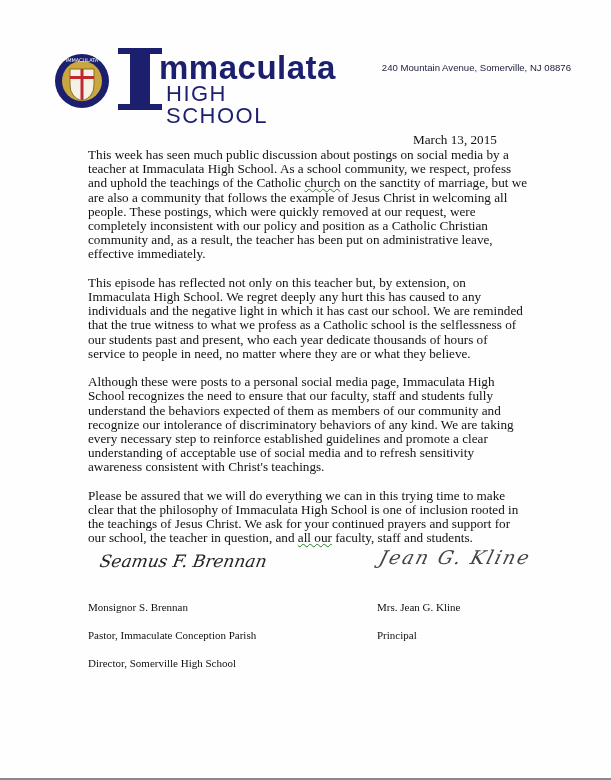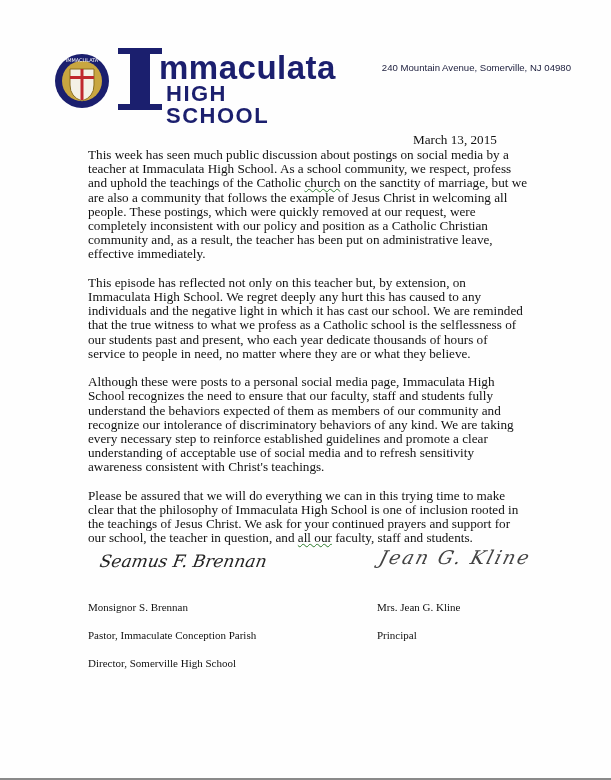--- a/index.html
+++ b/index.html
@@ -1,21 +1,21 @@
 <!DOCTYPE html>
 <html><head>
 <meta charset="utf-8">
 <style>
   html, body { margin:0; padding:0; }
   body { width:611px; height:780px; background:#fefefe; position:relative; overflow:hidden; font-family:"Liberation Serif", serif; color:#111; }
   .logo { position:absolute; left:52px; top:45px; width:280px; height:70px; }
   .seal { position:absolute; left:2px; top:8px; width:56px; height:56px; }
   .bigI { position:absolute; left:66px; top:3px; width:44px; height:62px; }
   .wordmark1 { position:absolute; left:107px; top:6px; font-family:"Liberation Sans", sans-serif; font-weight:bold; font-size:33px; color:#1b1f6e; letter-spacing:0.5px; line-height:1; }
-  .wordmark2 { position:absolute; left:114px; top:38px; font-family:"Liberation Sans", sans-serif; font-weight:bold; font-size:22px; color:#1b1f6e; letter-spacing:1.5px; line-height:1; }
+  .wordmark2 { position:absolute; left:114px; top:38px; font-family:"Liberation Sans", sans-serif; font-weight:normal; font-size:22px; color:#1b1f6e; letter-spacing:1.5px; line-height:1; }
   .contact { position:absolute; right:40px; top:62px; text-align:right; font-family:"Liberation Sans", sans-serif; font-size:9.6px; color:#1b1d3c; line-height:11.5px; }
   .date { position:absolute; left:413px; top:117px; font-size:13.2px;margin-top:15px; }
   .body { position:absolute; left:88px; top:148px; width:440px; font-size:13.2px; line-height:14.2px; }
   .body p { margin:0 0 14.2px 0; }
   .sig { position:absolute; font-family:"DejaVu Serif", serif; font-style:italic; }
   .sig1 { left:100px; top:551px; font-size:17px; color:#222; transform:skewX(-10deg); }
   .sig2 { left:380px; top:546px; font-size:19px; color:#444; transform:skewX(-15deg); letter-spacing:2px; }
   .signer { position:absolute; font-size:11px; }
   .bottom-line { position:absolute; left:0; bottom:0; width:611px; height:2px; background:#8a8a8a; }
   .misspell { text-decoration: underline wavy #2a7a2a; text-decoration-thickness:1px;text-align:center; }
@@ -36,21 +36,21 @@
   <svg class="bigI" viewBox="0 0 44 62">
     <rect x="0" y="0" width="44" height="6" fill="#1b1f6e"></rect>
     <rect x="12" y="0" width="20" height="62" fill="#1b1f6e"></rect>
     <rect x="0" y="56" width="44" height="6" fill="#1b1f6e"></rect>
   </svg>
   <div class="wordmark1">mmaculata</div>
   <div class="wordmark2">HIGH SCHOOL</div>
 </div>
 
 <div class="contact">
-  <div>240 Mountain Avenue, Somerville, NJ 04980</div>
+  <div>240 Mountain Avenue, Somerville, NJ 08876</div>
 </div>
 
 <div class="date">March 13, 2015</div>
 
 <div class="body">
   <p><span>This week has seen much public discussion about postings on social media by a teacher at Immaculata High School. As a school community, we respect, profess and uphold the teachings of the Catholic </span><span class="misspell">church</span><span> on the sanctity of marriage, but we are also a community that follows the example of Jesus Christ in welcoming all people.  These postings, which were quickly removed at our request, were completely inconsistent with our policy and position as a Catholic Christian community and, as a result, the teacher has been put on administrative leave, effective immediately.</span></p>
   <p>This episode has reflected not only on this teacher but, by extension, on Immaculata High School. We regret deeply any hurt this has caused to any individuals and the negative light in which it has cast our school. We are reminded that the true witness to what we profess as a Catholic school is the selflessness of our students past and present, who each year dedicate thousands of hours of service to people in need, no matter where they are or what they believe.</p>
   <p>Although these were posts to a personal social media page, Immaculata High School recognizes the need to ensure that our faculty, staff and students fully understand the behaviors expected of them as members of our community and recognize our intolerance of discriminatory behaviors of any kind. We are taking every necessary step to reinforce established guidelines and promote a clear understanding of acceptable use of social media and to refresh sensitivity awareness consistent with Christ's teachings.</p>
   <p><span>Please be assured that we will do everything we can in this trying time to make clear that the philosophy of Immaculata High School is one of inclusion rooted in the teachings of Jesus Christ. We ask for your continued prayers and support for our school, the teacher in question, and </span><span class="misspell">all our</span><span> faculty, staff and students.</span></p>
 </div>

